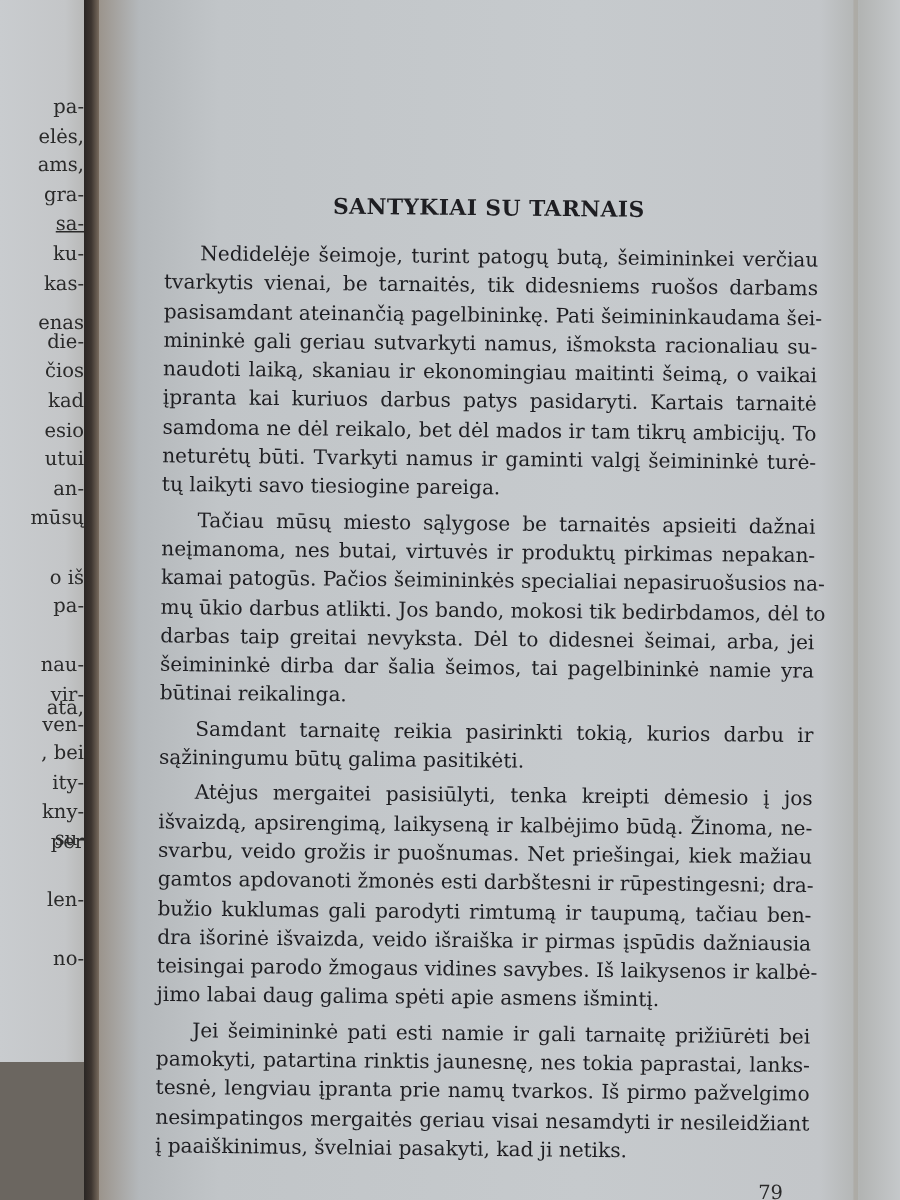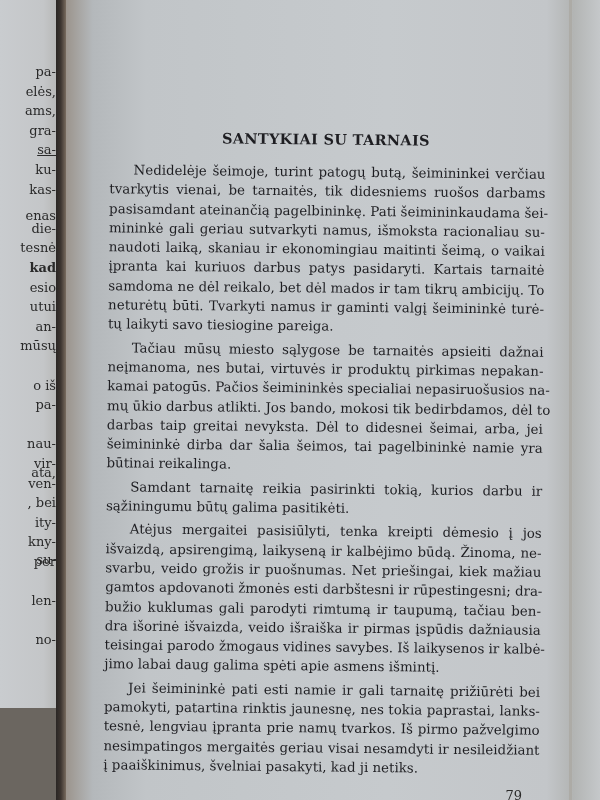--- a/index.html
+++ b/index.html
@@ -56,22 +56,22 @@
 <div class="left-page" id="left-page">
     <div class="frag" style="top: 64px;">pa-</div>
     <div class="frag" style="top: 83.6px;">elės,</div>
     <div class="frag" style="top: 103.2px;">ams,</div>
     <div class="frag" style="top: 122.8px;">gra-</div>
     <div class="frag" style="top: 142.4px; text-decoration: underline;">sa-</div>
     <div class="frag" style="top: 162px;">ku-</div>
     <div class="frag" style="top: 181.6px;">kas-</div>
     <div class="frag" style="top: 208px;">enas</div>
     <div class="frag" style="top: 220.8px;">die-</div>
-    <div class="frag" style="top: 240.4px;">tesnė</div>
-    <div class="frag" style="top: 260px; font-weight: bold;">kad</div>
+    <div class="frag" style="top: 240.4px;">čios</div>
+    <div class="frag" style="top: 260px;">kad</div>
     <div class="frag" style="top: 279.6px;">esio</div>
     <div class="frag" style="top: 299.2px;">utui</div>
     <div class="frag" style="top: 318.8px; text-align: right;">an-</div>
     <div class="frag" style="top: 338.4px;">mūsų</div>
     <div class="frag" style="top: 358px;"></div>
     <div class="frag" style="top: 377.6px;">o iš</div>
     <div class="frag" style="top: 397.2px;">pa-</div>
     <div class="frag" style="top: 416.8px; margin-top: 48px;">ata,</div>
     <div class="frag" style="top: 436.4px;">nau-</div>
     <div class="frag" style="top: 456px;">vir-</div>

